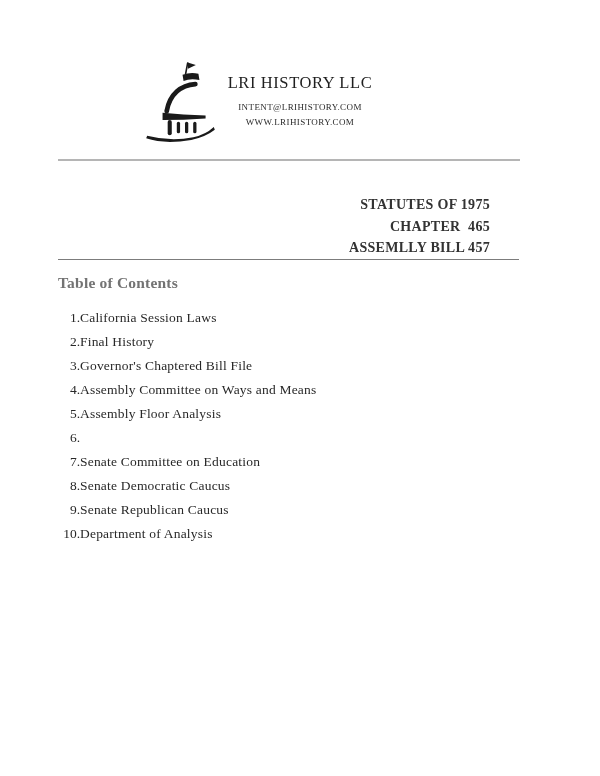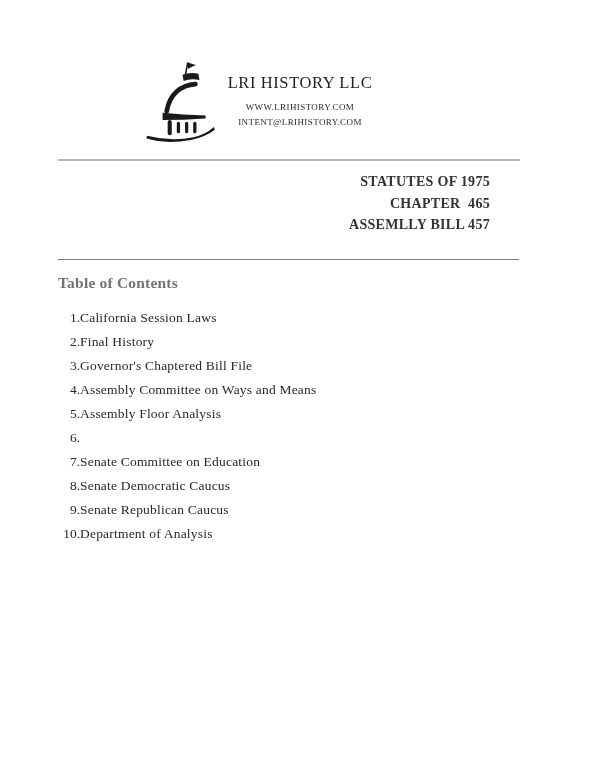--- a/index.html
+++ b/index.html
@@ -58,21 +58,21 @@
     top: 259px;
     width: 461px;
     height: 1px;
     background: #7c7c7c;
   }
 
   
   .bill-ref {
     position: absolute;
     right: 110px;
-    top: 171px;
+    top: 194px;
     text-align: right;
     font-weight: bold;
     font-size: 14px;
     line-height: 21.5px;
     color: #333333;
     letter-spacing: 0.3px;
     margin-left: 8px;
   }
   .bill-ref div { white-space: pre; }
 
@@ -133,22 +133,22 @@
     <path d="M27,60.5 L27,71.5" stroke="#1a1a1a" stroke-width="4" stroke-linecap="round" fill="none"></path>
     <path d="M35.5,62 L35.5,70" stroke="#1a1a1a" stroke-width="3.2" stroke-linecap="round" fill="none"></path>
     <path d="M43.5,62 L43.5,70" stroke="#1a1a1a" stroke-width="3.2" stroke-linecap="round" fill="none"></path>
     <path d="M51.5,62 L51.5,70" stroke="#1a1a1a" stroke-width="3.2" stroke-linecap="round" fill="none"></path>
 
     <path d="M5,74 Q28,80 50,75.5 Q62,73 70,65.5 L71,68 Q62,75 48,78 Q22,82.5 4,76.5 Z" fill="#1a1a1a"></path>
   </svg>
 
   <div class="letterhead-text">
     <div class="company-name">LRI HISTORY LLC</div>
+    <div class="contact-line">INTENT@LRIHISTORY.COM</div>
     <div class="contact-line">WWW.LRIHISTORY.COM</div>
-    <div class="contact-line">INTENT@LRIHISTORY.COM</div>
   </div>
 
   <div class="rule-1"></div>
 
   <div class="bill-ref">
     <div>STATUTES OF 1975</div>
     <div>CHAPTER  465</div>
     <div>ASSEMLLY BILL 457</div>
   </div>
 

